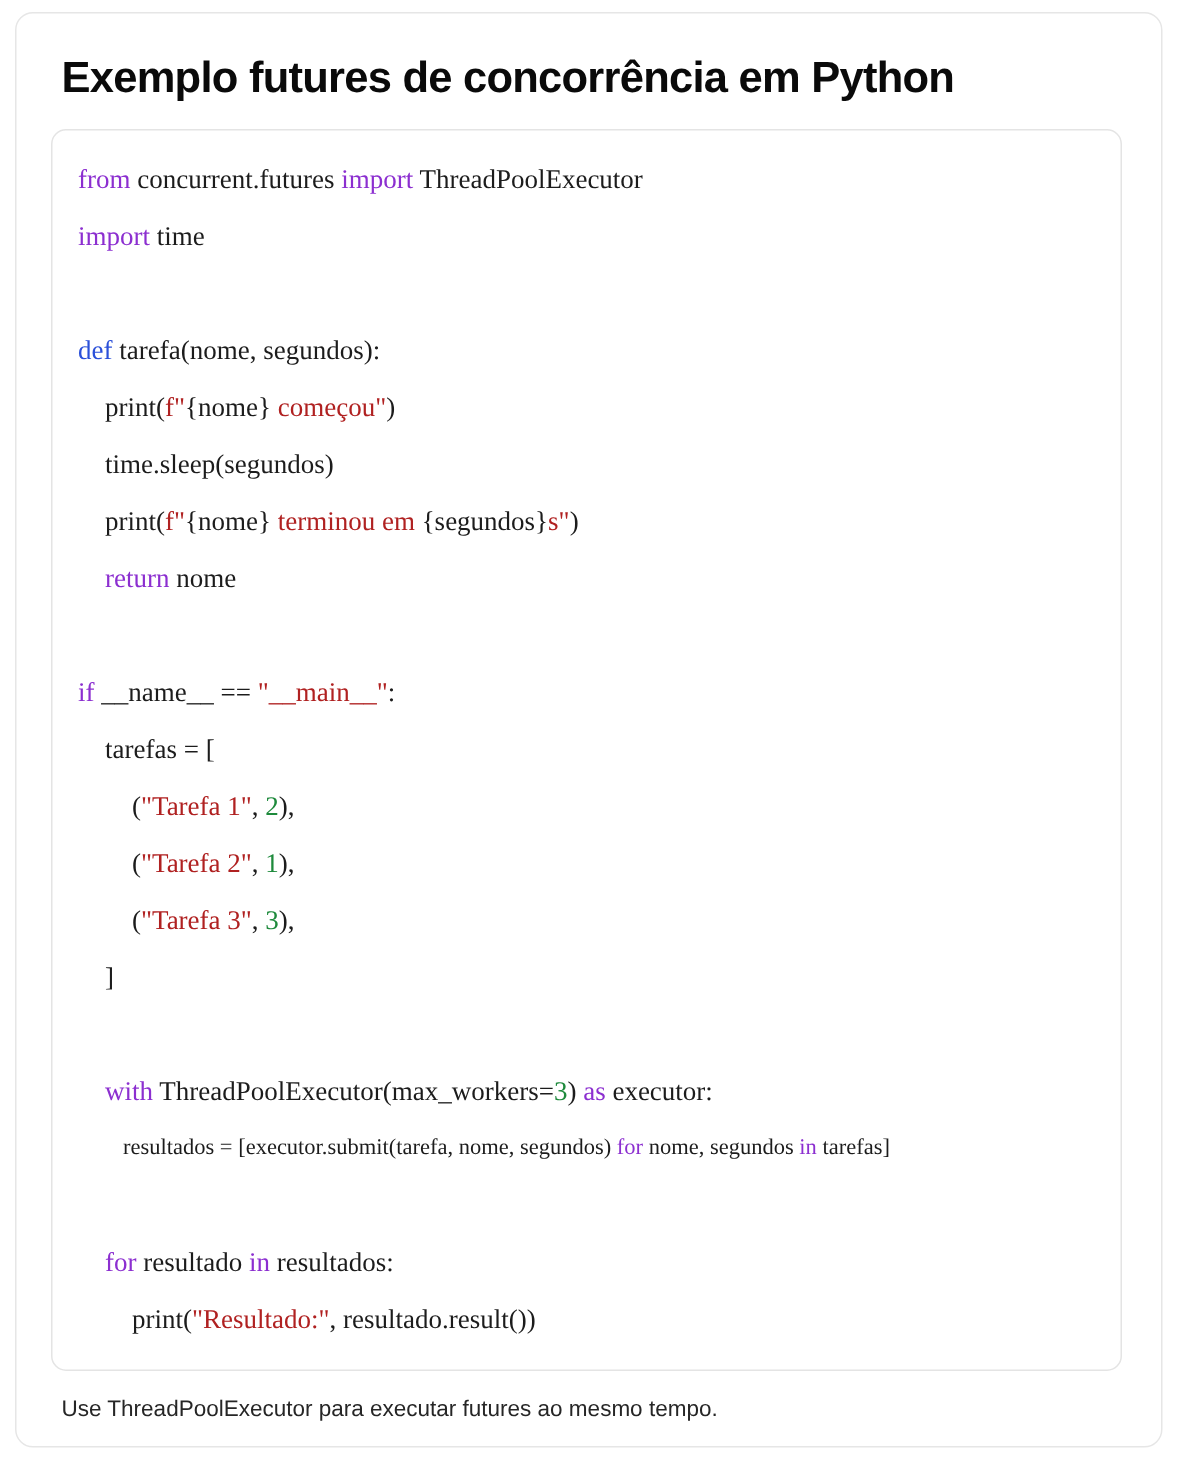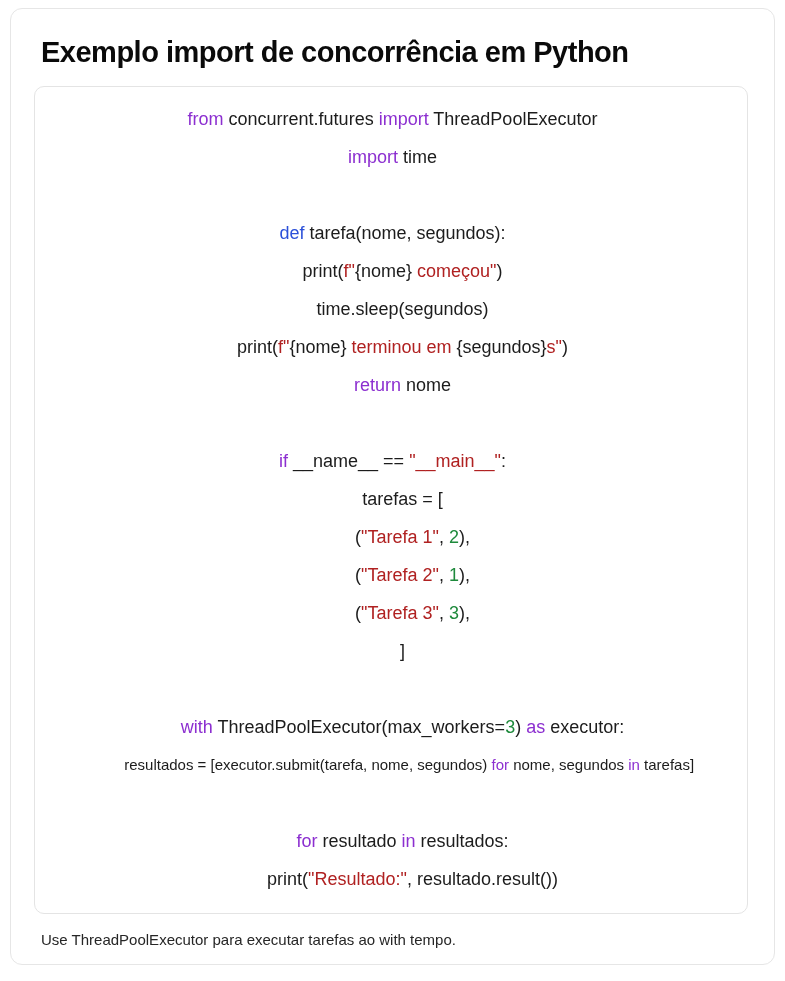--- a/index.html
+++ b/index.html
@@ -36,42 +36,41 @@
     width: 714px;
     box-sizing: border-box;
     border: 1px solid #e4e4e4;
     border-radius: 10px;
     background: #ffffff;
     padding: 13px 14px 15px 17px;
     overflow: hidden;
   }
   .code {
     margin: 0;
-    font-family: Liberation Sans, sans-serif;
+    font-family: Liberation Serif, serif;
     font-size: 18px;
     line-height: 38px;
-    text-align: center;
   }
   .code-line {
     white-space: pre;
     height: 38px;
   }
   .code-line.small {
     font-size: 15px;
   }
   .caption {
     margin: 15px 30px 0 30px;
     font-size: 15px;
     line-height: 22px;
     color: #262626;
     font-family: "Liberation Sans", sans-serif;
   }
 </style>
 </head>
 <body style="background: rgb(255, 255, 255);">
 
 <div class="card" style="border-color: rgb(230, 230, 230);">
-  <h1 class="title">Exemplo import de concorrência em Python</h1>
+  <h1 class="title">Exemplo futures de concorrência em Python</h1>
   <div class="code-block" style="border-color: rgb(228, 228, 228);">
     <pre class="code"><div class="code-line"><span style="color: rgb(140, 47, 208);">from</span><span style="color: rgb(28, 28, 28);"> concurrent.futures </span><span style="color: rgb(140, 47, 208);">import</span><span style="color: rgb(28, 28, 28);"> ThreadPoolExecutor</span></div><div class="code-line"><span style="color: rgb(140, 47, 208);">import</span><span style="color: rgb(28, 28, 28);"> time</span></div><div class="code-line">&nbsp;</div><div class="code-line"><span style="color: rgb(43, 80, 217);">def</span><span style="color: rgb(28, 28, 28);"> tarefa(nome, segundos):</span></div><div class="code-line"><span style="color: rgb(28, 28, 28);">    print(</span><span style="color: rgb(176, 33, 33);">f"</span><span style="color: rgb(28, 28, 28);">{nome}</span><span style="color: rgb(176, 33, 33);"> começou"</span><span style="color: rgb(28, 28, 28);">)</span></div><div class="code-line"><span style="color: rgb(28, 28, 28);">    time.sleep(segundos)</span></div><div class="code-line"><span style="color: rgb(28, 28, 28);">    print(</span><span style="color: rgb(176, 33, 33);">f"</span><span style="color: rgb(28, 28, 28);">{nome}</span><span style="color: rgb(176, 33, 33);"> terminou em </span><span style="color: rgb(28, 28, 28);">{segundos}</span><span style="color: rgb(176, 33, 33);">s"</span><span style="color: rgb(28, 28, 28);">)</span></div><div class="code-line"><span style="color: rgb(28, 28, 28);">    </span><span style="color: rgb(140, 47, 208);">return</span><span style="color: rgb(28, 28, 28);"> nome</span></div><div class="code-line">&nbsp;</div><div class="code-line"><span style="color: rgb(140, 47, 208);">if</span><span style="color: rgb(28, 28, 28);"> __name__ == </span><span style="color: rgb(176, 33, 33);">"__main__"</span><span style="color: rgb(28, 28, 28);">:</span></div><div class="code-line"><span style="color: rgb(28, 28, 28);">    tarefas = [</span></div><div class="code-line"><span style="color: rgb(28, 28, 28);">        (</span><span style="color: rgb(176, 33, 33);">"Tarefa 1"</span><span style="color: rgb(28, 28, 28);">, </span><span style="color: rgb(30, 138, 60);">2</span><span style="color: rgb(28, 28, 28);">),</span></div><div class="code-line"><span style="color: rgb(28, 28, 28);">        (</span><span style="color: rgb(176, 33, 33);">"Tarefa 2"</span><span style="color: rgb(28, 28, 28);">, </span><span style="color: rgb(30, 138, 60);">1</span><span style="color: rgb(28, 28, 28);">),</span></div><div class="code-line"><span style="color: rgb(28, 28, 28);">        (</span><span style="color: rgb(176, 33, 33);">"Tarefa 3"</span><span style="color: rgb(28, 28, 28);">, </span><span style="color: rgb(30, 138, 60);">3</span><span style="color: rgb(28, 28, 28);">),</span></div><div class="code-line"><span style="color: rgb(28, 28, 28);">    ]</span></div><div class="code-line">&nbsp;</div><div class="code-line"><span style="color: rgb(28, 28, 28);">    </span><span style="color: rgb(140, 47, 208);">with</span><span style="color: rgb(28, 28, 28);"> ThreadPoolExecutor(max_workers=</span><span style="color: rgb(30, 138, 60);">3</span><span style="color: rgb(28, 28, 28);">) </span><span style="color: rgb(140, 47, 208);">as</span><span style="color: rgb(28, 28, 28);"> executor:</span></div><div class="code-line small"><span style="color: rgb(28, 28, 28);">        resultados = [executor.submit(tarefa, nome, segundos) </span><span style="color: rgb(140, 47, 208);">for</span><span style="color: rgb(28, 28, 28);"> nome, segundos </span><span style="color: rgb(140, 47, 208);">in</span><span style="color: rgb(28, 28, 28);"> tarefas]</span></div><div class="code-line">&nbsp;</div><div class="code-line"><span style="color: rgb(28, 28, 28);">    </span><span style="color: rgb(140, 47, 208);">for</span><span style="color: rgb(28, 28, 28);"> resultado </span><span style="color: rgb(140, 47, 208);">in</span><span style="color: rgb(28, 28, 28);"> resultados:</span></div><div class="code-line"><span style="color: rgb(28, 28, 28);">        print(</span><span style="color: rgb(176, 33, 33);">"Resultado:"</span><span style="color: rgb(28, 28, 28);">, resultado.result())</span></div></pre>
   </div>
-  <p class="caption">Use ThreadPoolExecutor para executar tarefas ao with tempo.</p>
+  <p class="caption">Use ThreadPoolExecutor para executar futures ao mesmo tempo.</p>
 </div>
 
 </body></html>

